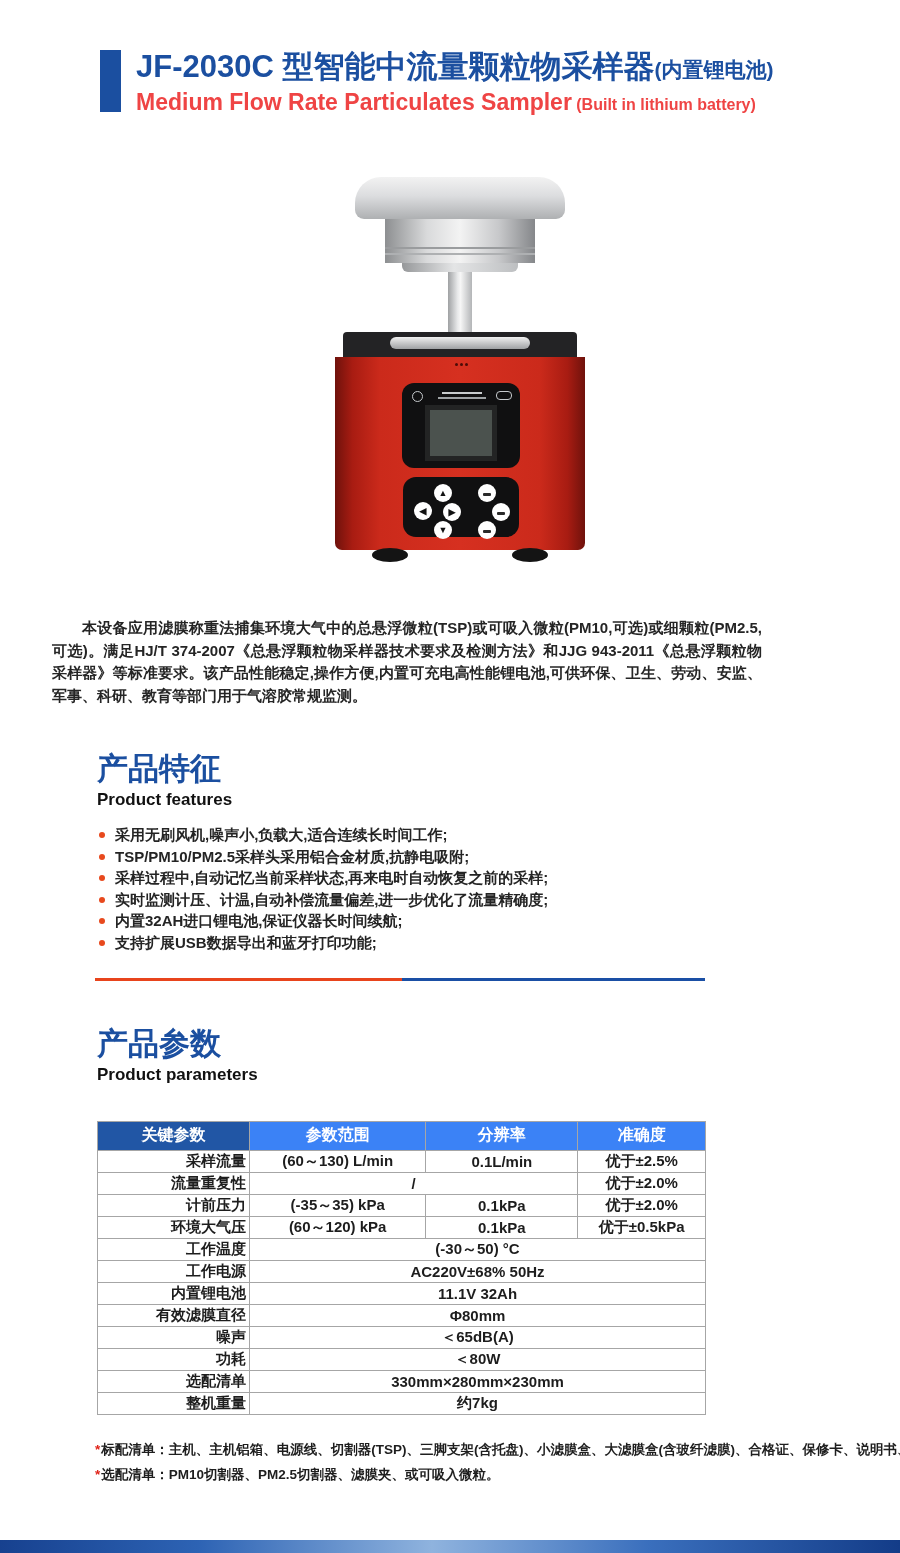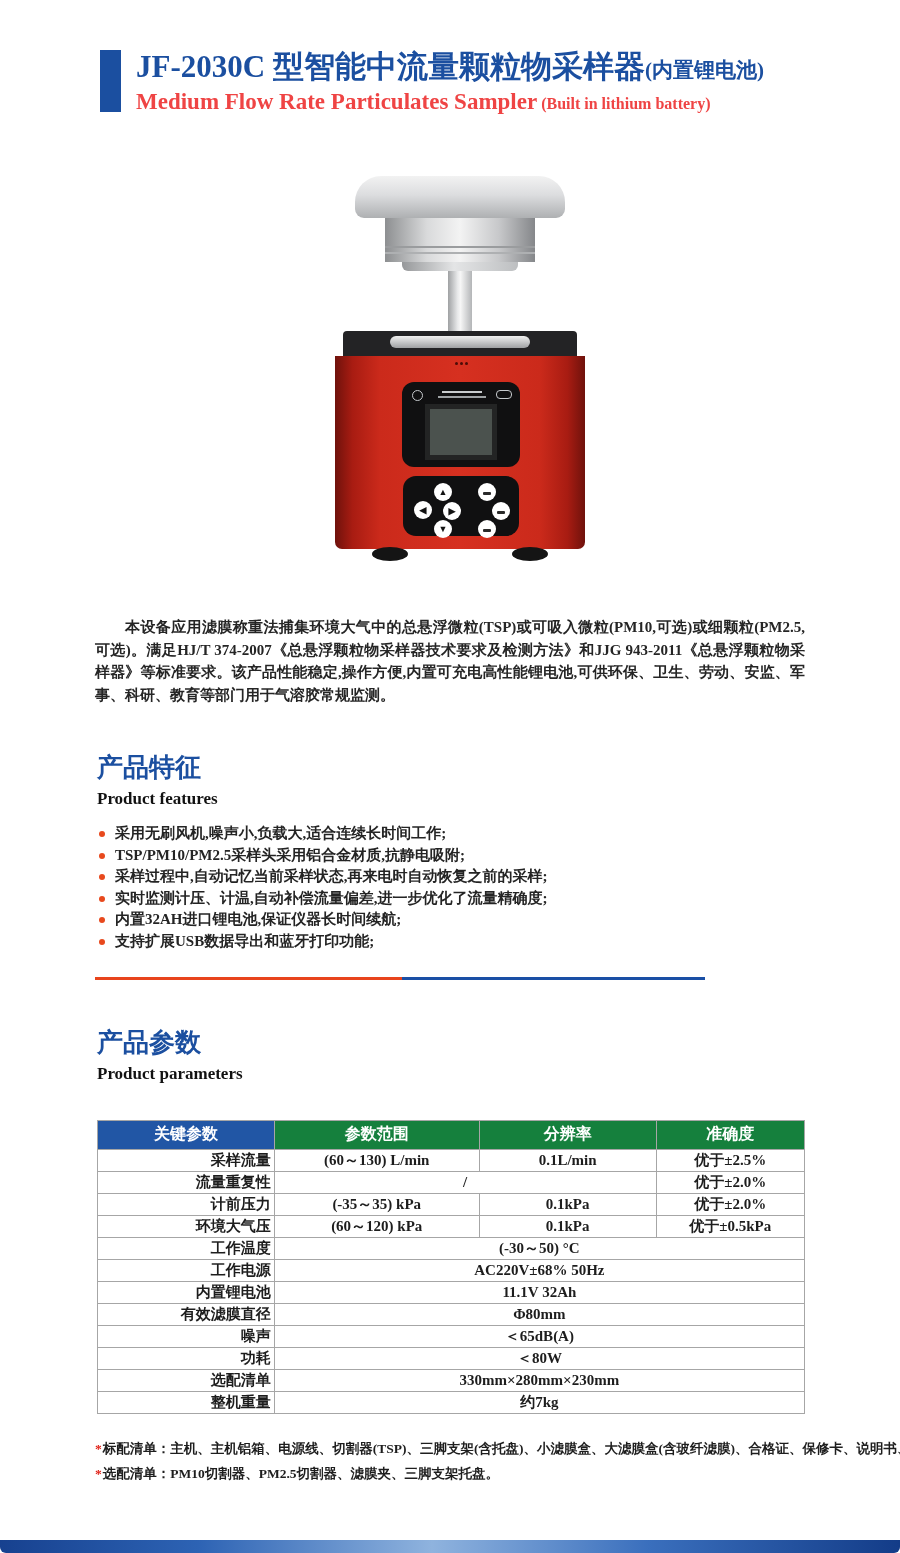--- a/index.html
+++ b/index.html
@@ -1,17 +1,17 @@
 <!DOCTYPE html>
 <html><head>
 <meta charset="utf-8">
 <style>
   html,body{margin:0;padding:0;background:#ffffff;}
   .page{position:relative;width:900px;height:1553px;background:#ffffff;overflow:hidden;
-        font-family:Liberation Serif, serif;color:#222;border-radius:6px;}
+        font-family:Liberation Sans, sans-serif;color:#222;}
 
   
   .header{display:flex;align-items:flex-start;margin:50px 0 0 100px;}
   .accent-bar{width:21px;height:62px;background:#1b4fa0;margin-right:15px;flex:0 0 auto;}
   .title-cn{font-size:31px;line-height:34px;font-weight:bold;color:#1b4fa0;white-space:nowrap;}
   .title-cn .paren{font-size:21px;font-weight:bold;}
   .title-en{font-size:23px;line-height:30px;font-weight:bold;color:#ef4444;white-space:nowrap;}
   .title-en .paren{font-size:16px;font-weight:bold;}
 
   
@@ -40,39 +40,39 @@
   .logo-r{left:496px;top:271px;width:14px;height:7px;border:1px solid #c6cacd;border-radius:4px;}
   .screen{left:425px;top:285px;width:72px;height:56px;background:#232424;}
   .screen-inner{left:430px;top:290px;width:62px;height:46px;background:#4b524e;}
   .keypad{left:403px;top:357px;width:116px;height:60px;border-radius:13px;background:#101011;}
   .key{width:18px;height:18px;border-radius:50%;background:#ffffff;color:#111;
        font-size:9px;line-height:18px;text-align:center;font-weight:bold;}
   .kdot{width:8px;height:3px;border-radius:1px;background:#2a2a2a;}
   .foot{top:428px;width:36px;height:14px;border-radius:50%;background:#141414;}
 
   
-  .intro{margin:0 95px;width:710px;font-size:15px;line-height:22.5px;font-weight:600;
+  .intro{margin:0 52px;width:710px;font-size:15px;line-height:22.5px;font-weight:600;
          color:#252525;text-align:justify;text-indent:2em;}
 
   
-  .sec-head-cn{margin:0 0 0 97px;font-size:26px;line-height:32px;font-weight:bold;color:#1b4fa0;}
+  .sec-head-cn{margin:0 0 0 97px;font-size:31px;line-height:32px;font-weight:bold;color:#1b4fa0;}
   .sec-head-en{margin:4px 0 0 97px;font-size:17px;line-height:21px;font-weight:600;color:#111;}
   .features{margin:17px 0 0 97px;padding:0;list-style:none;width:660px;}
   .features li{display:flex;align-items:flex-start;margin:0 0 6.5px 0;font-size:15px;line-height:15px;
          font-weight:600;color:#242424;}
   .dot{flex:0 0 auto;width:6px;height:6px;border-radius:50%;background:#e8491d;margin:5px 10px 0 2px;}
   .divider{margin:28px 0 0 95px;height:3px;width:610px;font-size:0;}
   .divider span{display:inline-block;height:3px;vertical-align:top;}
   .div-orange{width:307px;background:#e8441c;}
   .div-blue{width:303px;background:#1a4fa5;}
 
   
-  table{margin:36px 0 0 97px;width:708px;border-collapse:collapse;table-layout:fixed;padding-left:48px;}
+  table{margin:36px 0 0 97px;width:609px;border-collapse:collapse;table-layout:fixed;padding-left:48px;}
   th,td{border:1px solid #a6a6a6;text-align:center;overflow:hidden;white-space:nowrap;}
-  th{height:26px;font-size:16px;font-weight:bold;color:#ffffff;background:#15803d;}
+  th{height:26px;font-size:16px;font-weight:bold;color:#ffffff;background:#3b82f6;}
   th.th-key{background:#2156a5;}
   td{height:21px;font-size:15px;font-weight:600;color:#1d1d1d;padding:0 3px;}
   td.td-label{font-weight:bold;text-align:right;}
 
   
   .notes{margin:22px 0 0 95px;width:795px;}
   .note{font-size:13.5px;line-height:25px;font-weight:600;color:#1e1e1e;white-space:nowrap;}
   .star{color:#e02218;font-weight:bold;margin-right:1px;}
 
   
@@ -232,18 +232,18 @@
           <tr>
             <td class="td-label">整机重量</td>
             <td colspan="3">约7kg</td>
           </tr>
         </tbody>
     </table>
   </div>
 
   <div class="notes">
     <div class="note"><span class="star">*</span><span>标配清单：</span><span>主机、主机铝箱、电源线、切割器(TSP)、三脚支架(含托盘)、小滤膜盒、大滤膜盒(含玻纤滤膜)、合格证、保修卡、说明书、装箱单。</span></div>
-    <div class="note"><span class="star">*</span><span>选配清单：</span><span>PM10切割器、PM2.5切割器、滤膜夹、三脚支架托盘。</span></div>
+    <div class="note"><span class="star">*</span><span>选配清单：</span><span>PM10切割器、PM2.5切割器、滤膜夹、或可吸入微粒。</span></div>
   </div>
 
   <div class="footer-bar"></div>
 
 </div>
 
 </body></html>

